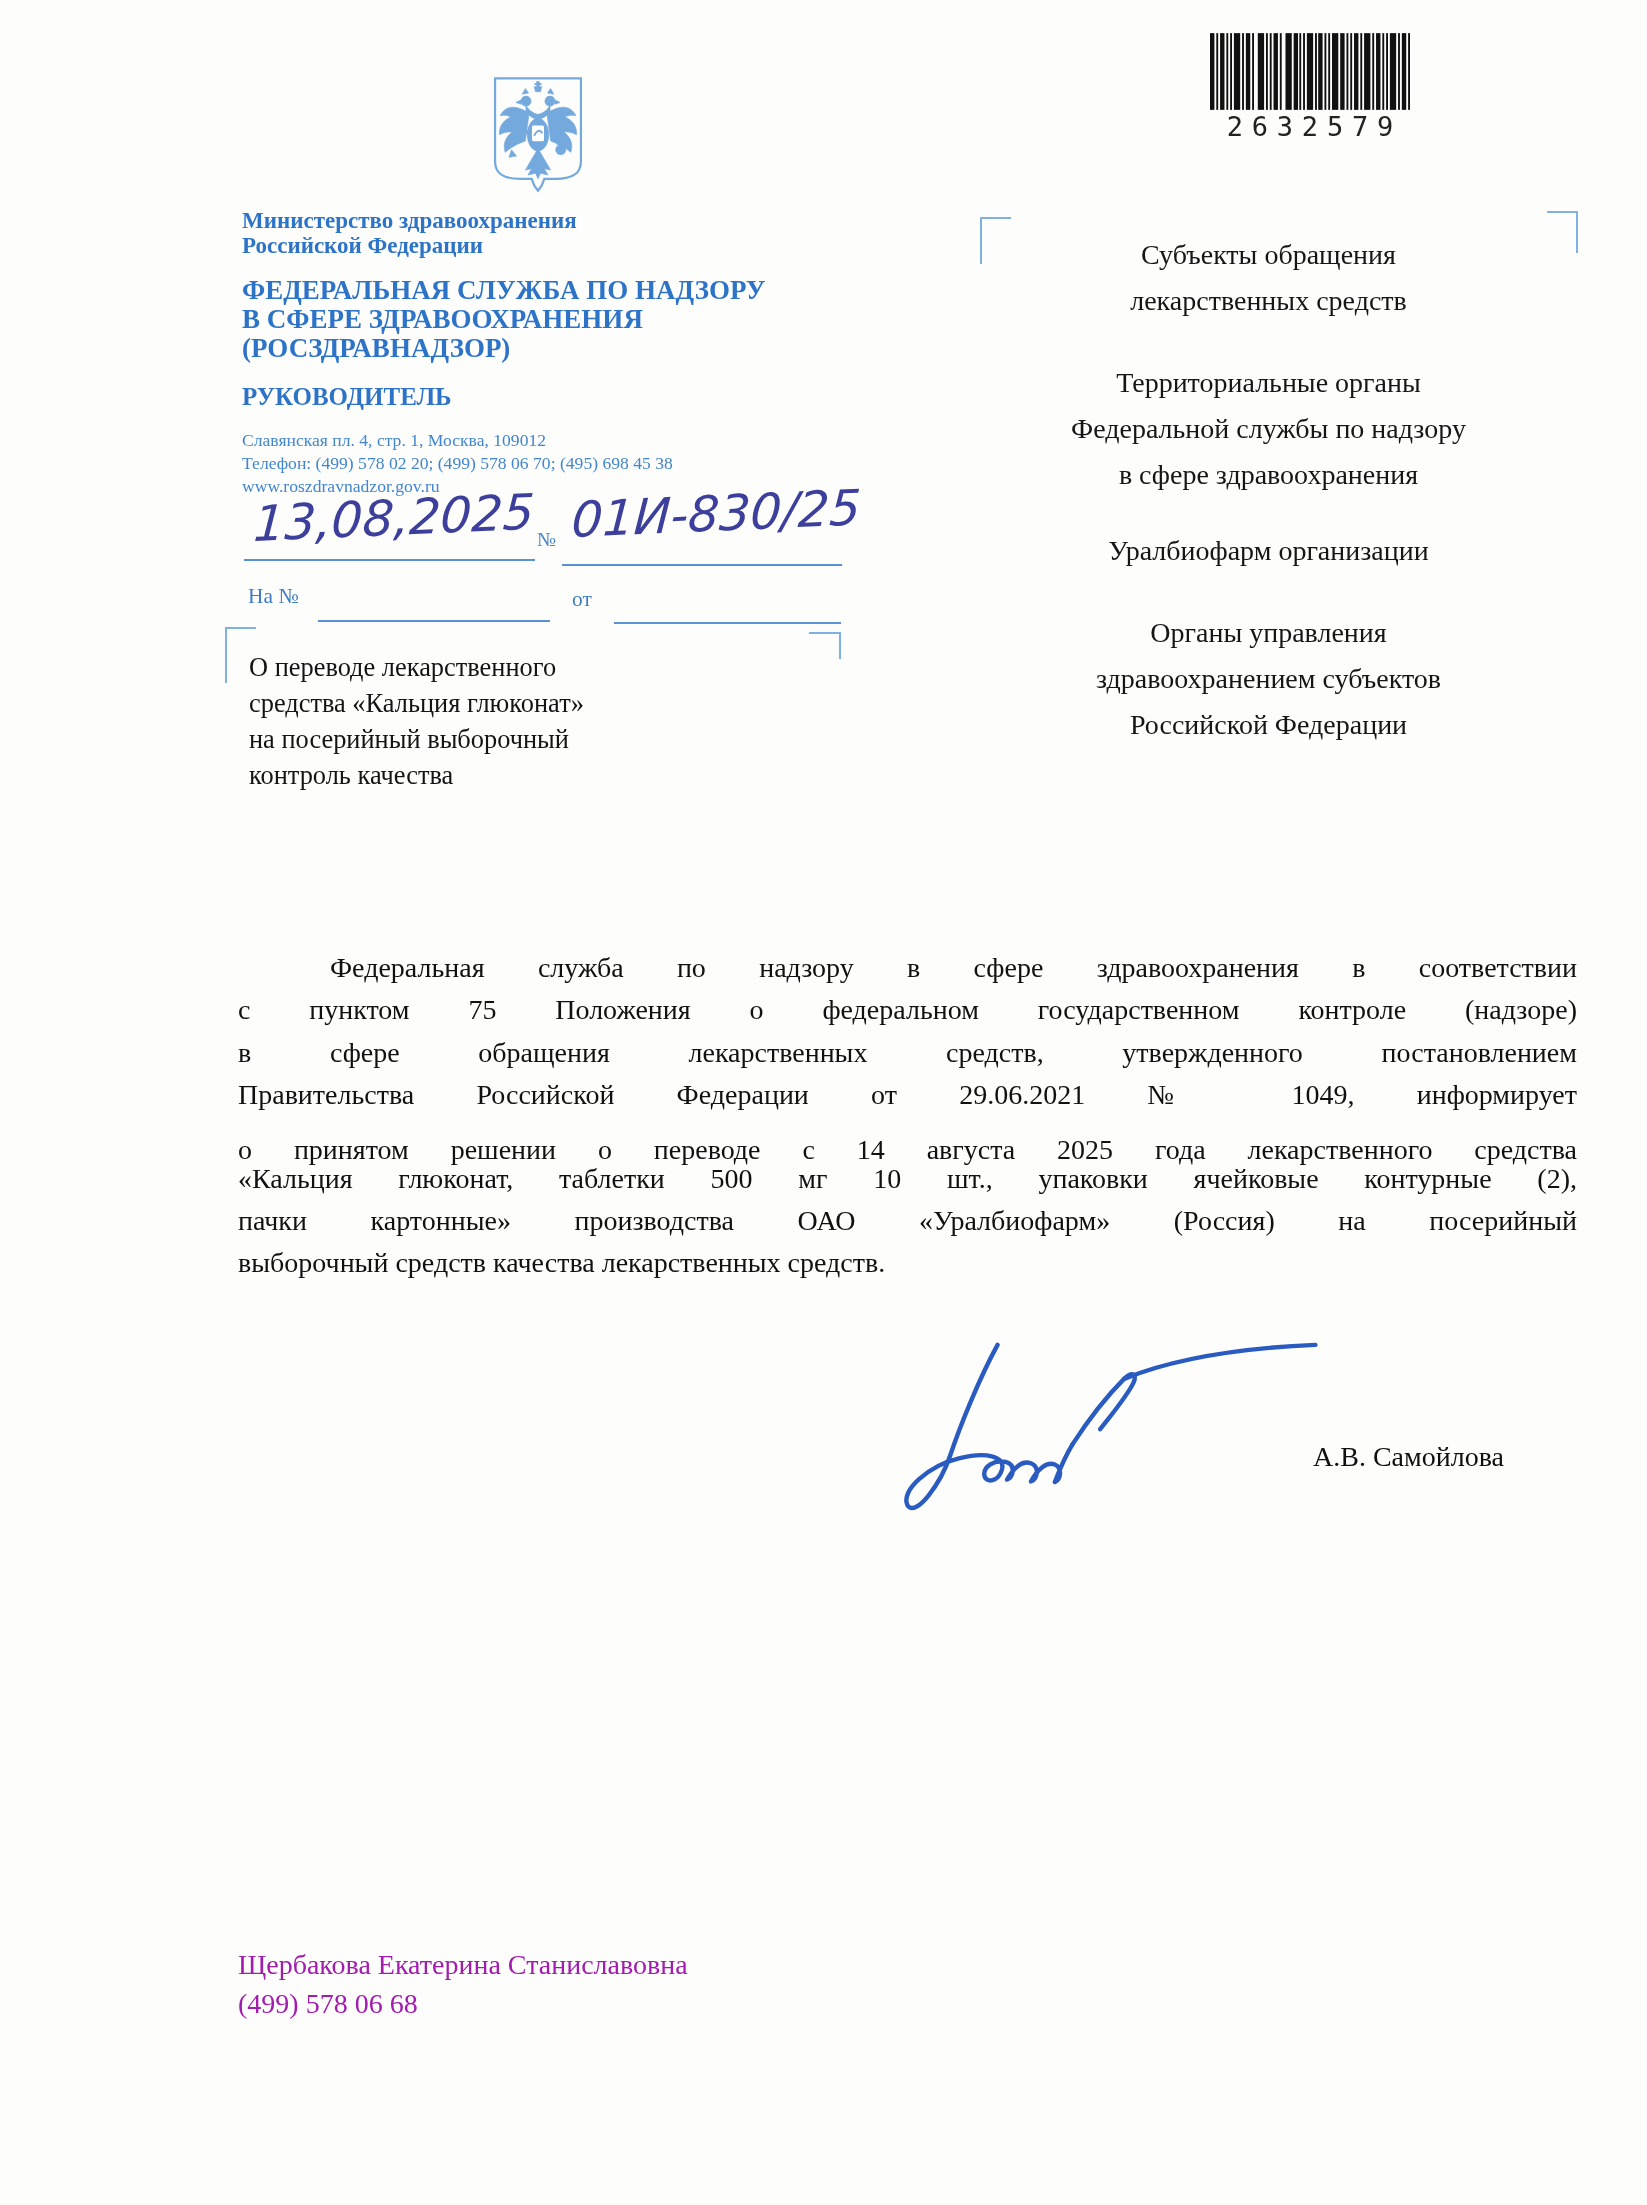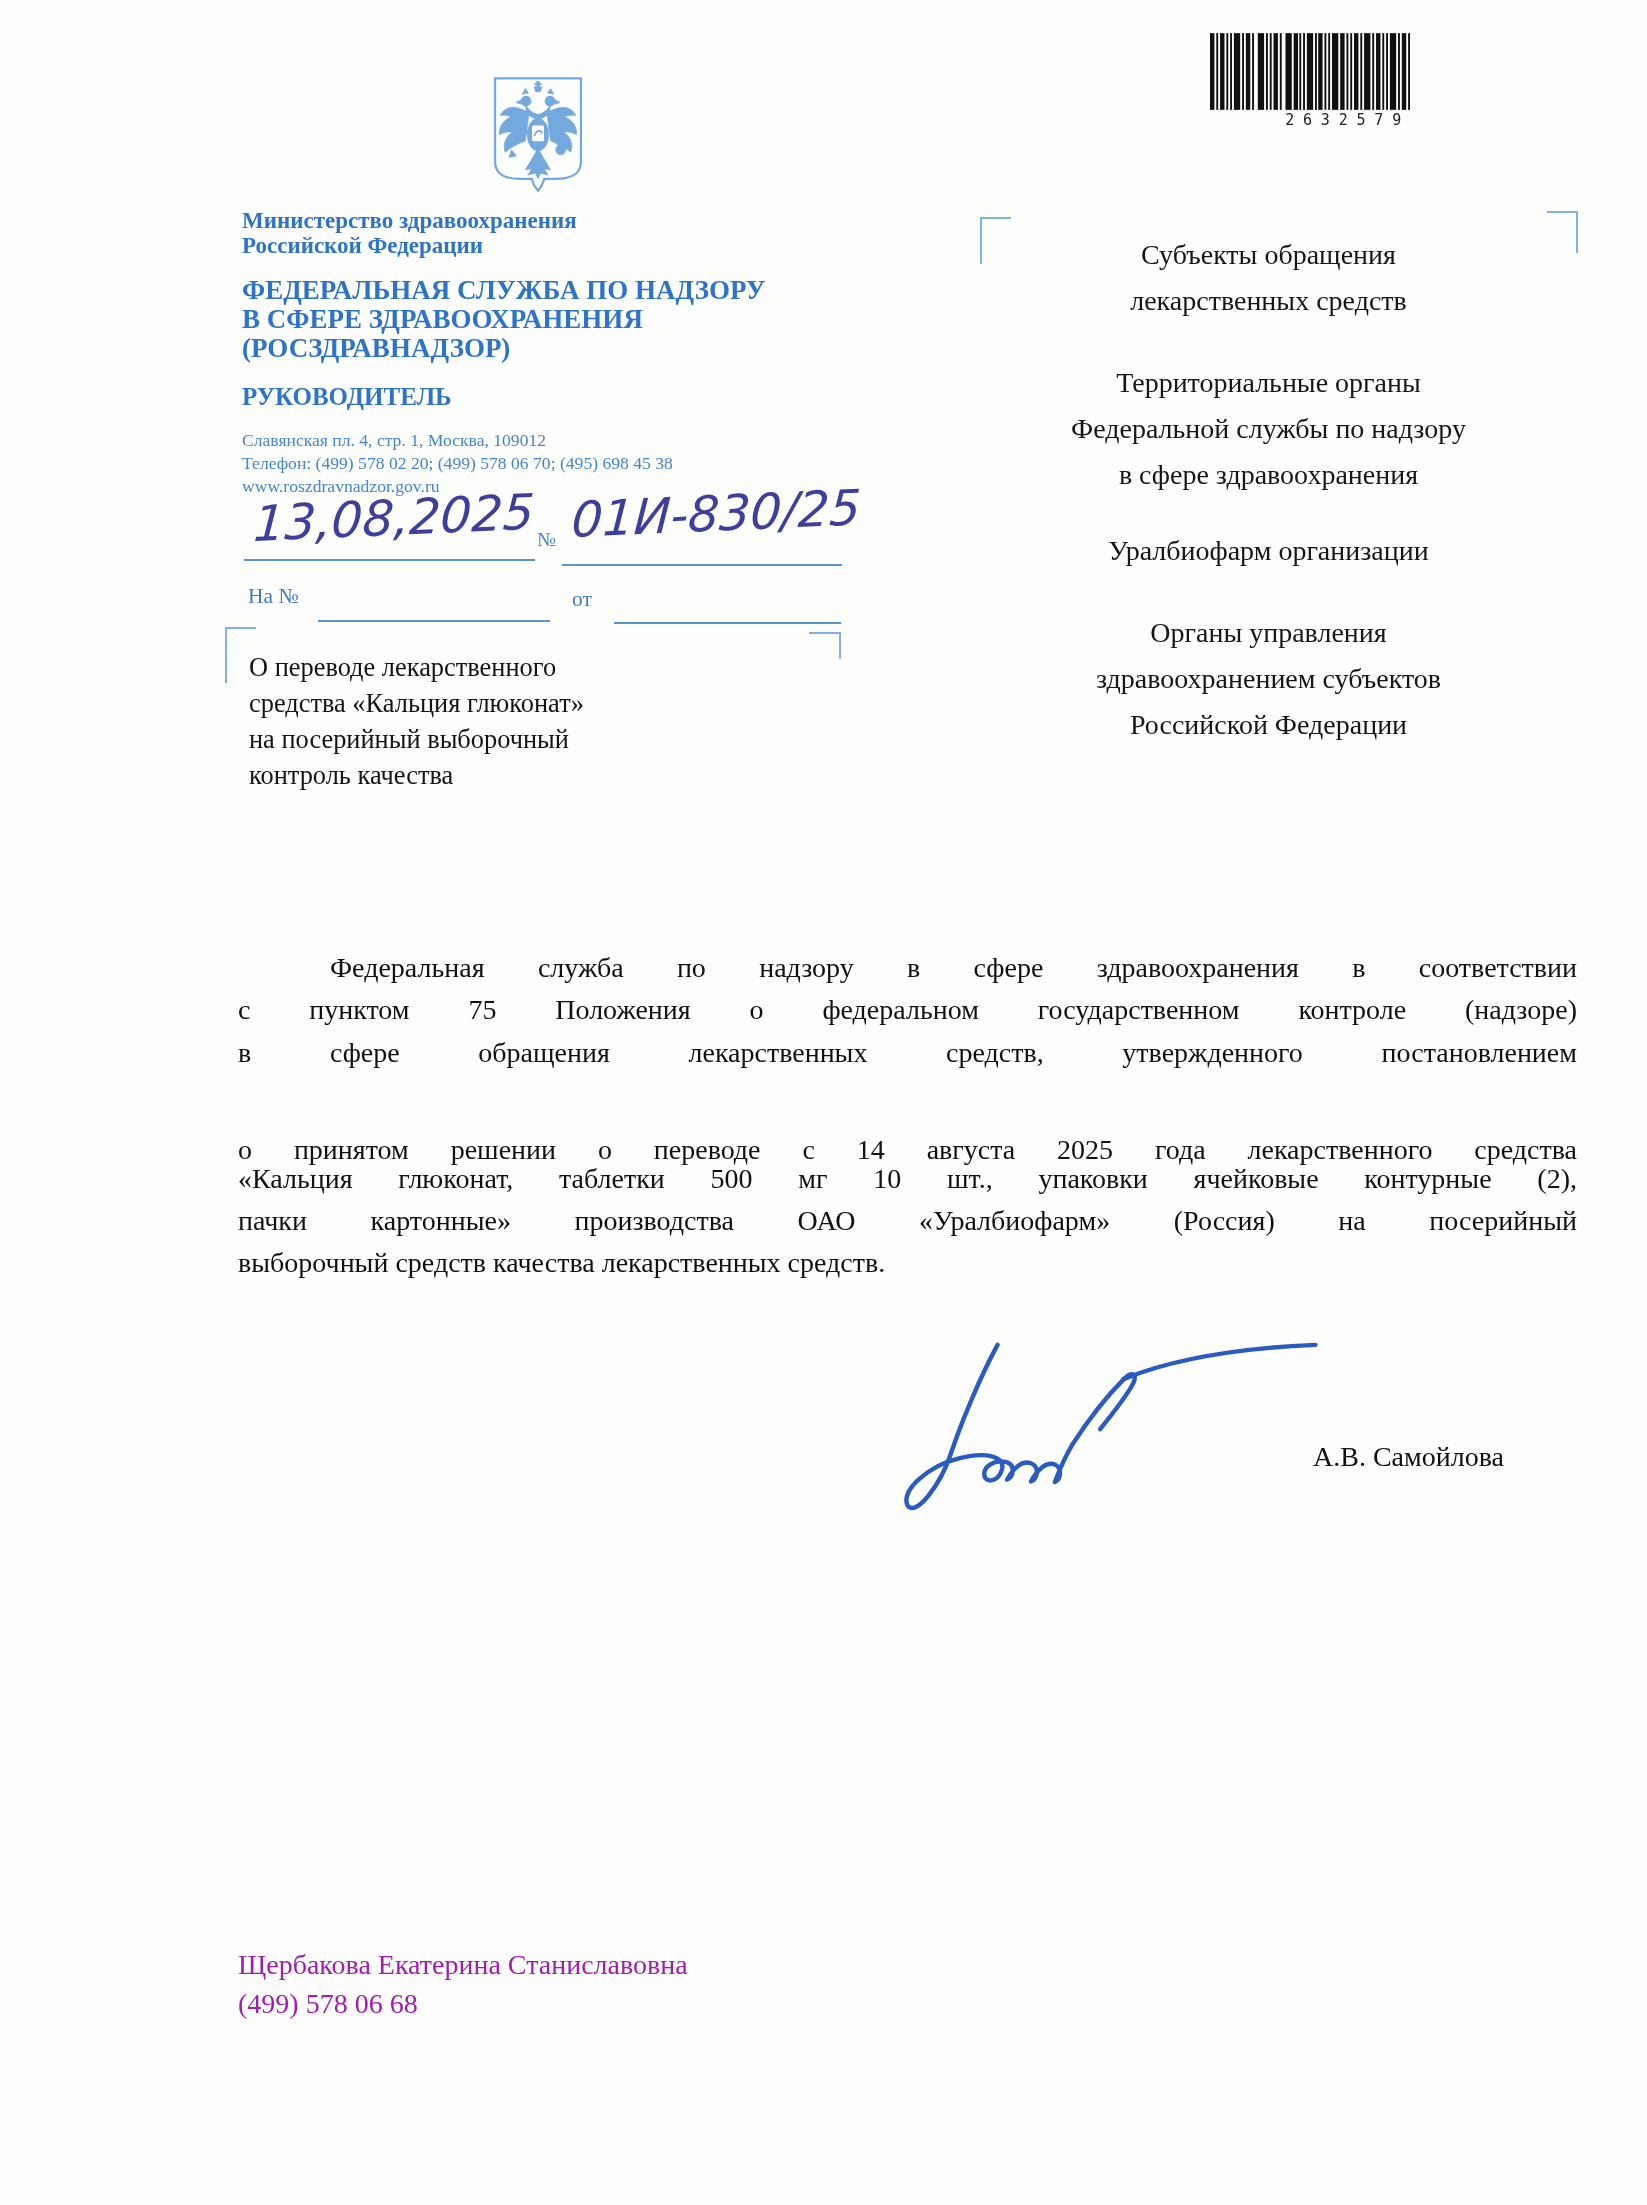--- a/index.html
+++ b/index.html
@@ -5,22 +5,22 @@
   html,body{margin:0;padding:0;background:#888;}
   .page{
     position:relative;width:1647px;height:2205px;margin:0 auto;
     background:#fdfdfc;overflow:hidden;
     font-family:"Liberation Serif","DejaVu Serif",serif;color:#141414;
   }
   
   .barcode{position:absolute;left:1210px;top:33px;width:200px;height:101px;text-align:center;}
   .barcode svg{display:block;}
   .barcode-num{
-    font-family:"DejaVu Sans Mono",monospace;font-size:15px;letter-spacing:8.8px;
-    color:#222;margin-top:1.3px;padding-left:8.8px;text-align:right;
+    font-family:"DejaVu Sans Mono",monospace;font-size:27px;letter-spacing:8.8px;
+    color:#222;margin-top:1.3px;padding-left:8.8px;
   }
   
   .emblem{position:absolute;left:490px;top:74px;width:96px;height:120px;}
   .lh-center{position:absolute;left:242px;width:592px;}
   .ministry{top:208px;font-size:23px;font-weight:bold;line-height:25px;color:#2d73c8;}
   .agency{top:276px;font-size:27px;font-weight:bold;line-height:29px;color:#2d73c8;}
   .position{top:383px;font-size:25px;font-weight:bold;color:#2d73c8;}
   .addr{top:429px;font-size:17.6px;line-height:23px;color:#4286d0;}
   
   .hand{
@@ -205,20 +205,21 @@
   </div>
   <div class="addressee a3">
     <div>Органы управления</div>
     <div>здравоохранением субъектов</div>
     <div>Российской Федерации</div>
   </div>
 
   <div class="body-line first" style="top:952px">Федеральная служба по надзору в сфере здравоохранения в соответствии</div>
   <div class="body-line" style="top:994px">с пунктом 75 Положения о федеральном государственном контроле (надзоре)</div>
   <div class="body-line" style="top:1037px">в сфере обращения лекарственных средств, утвержденного постановлением</div>
+  <div class="body-line" style="top:1079px">Правительства Российской Федерации от 29.06.2021 № 1049, информирует</div>
   <div class="body-line" style="top:1134px">о принятом решении о переводе с 14 августа 2025 года лекарственного средства</div>
   <div class="body-line" style="top:1163px">«Кальция глюконат, таблетки 500 мг 10 шт., упаковки ячейковые контурные (2),</div>
   <div class="body-line" style="top:1205px">пачки картонные» производства ОАО «Уралбиофарм» (Россия) на посерийный</div>
   <div class="body-line last" style="top:1247px">выборочный средств качества лекарственных средств.</div>
 
   <svg class="sig" viewBox="0 0 680 340">
     <g stroke="#2a5bc0" stroke-width="7" fill="none" stroke-linecap="round" stroke-linejoin="round">
       <path d="M155,30 C125,85 95,160 80,205 C65,250 25,305 12,285 C0,262 45,222 95,210 C135,200 168,206 162,228 C157,247 136,251 134,237 C132,223 150,212 168,216 C184,220 181,241 170,244 C180,227 194,213 208,218 C222,223 219,244 208,247 C218,229 232,215 246,220 C258,225 256,244 246,248 C252,232 262,208 274,188"></path>
       <path d="M274,188 C300,148 332,108 356,84 C369,71 377,76 371,90 C361,111 340,136 318,164"></path>
       <path d="M356,84 C420,58 520,36 660,30"></path>

